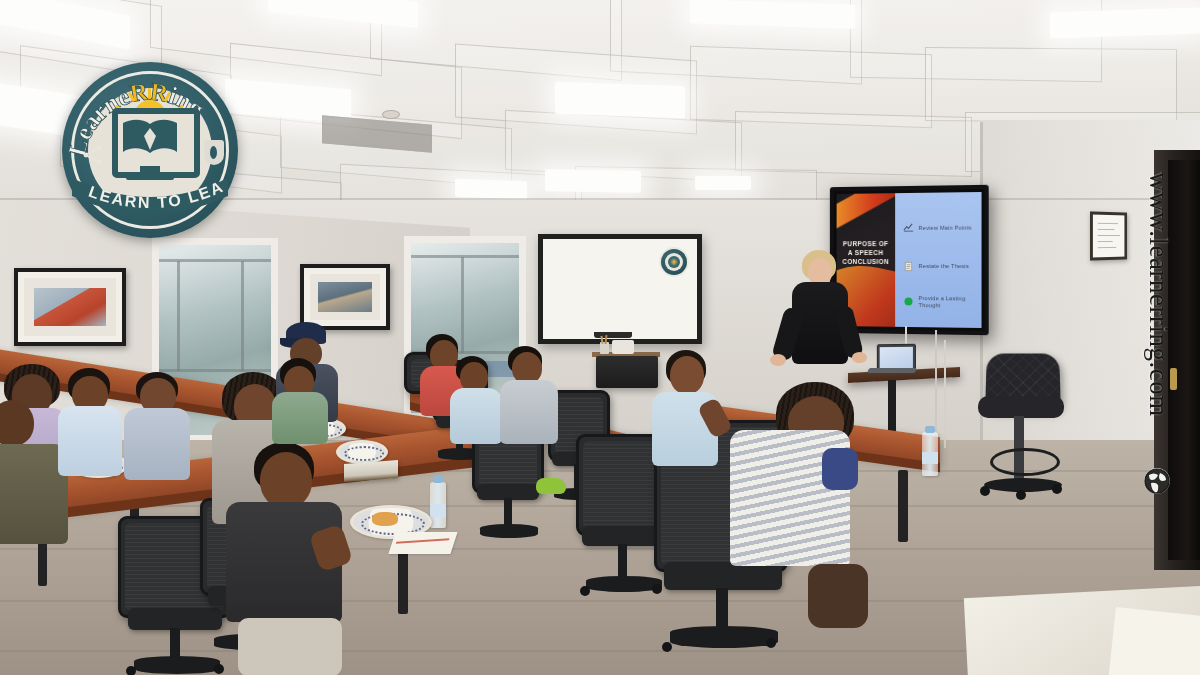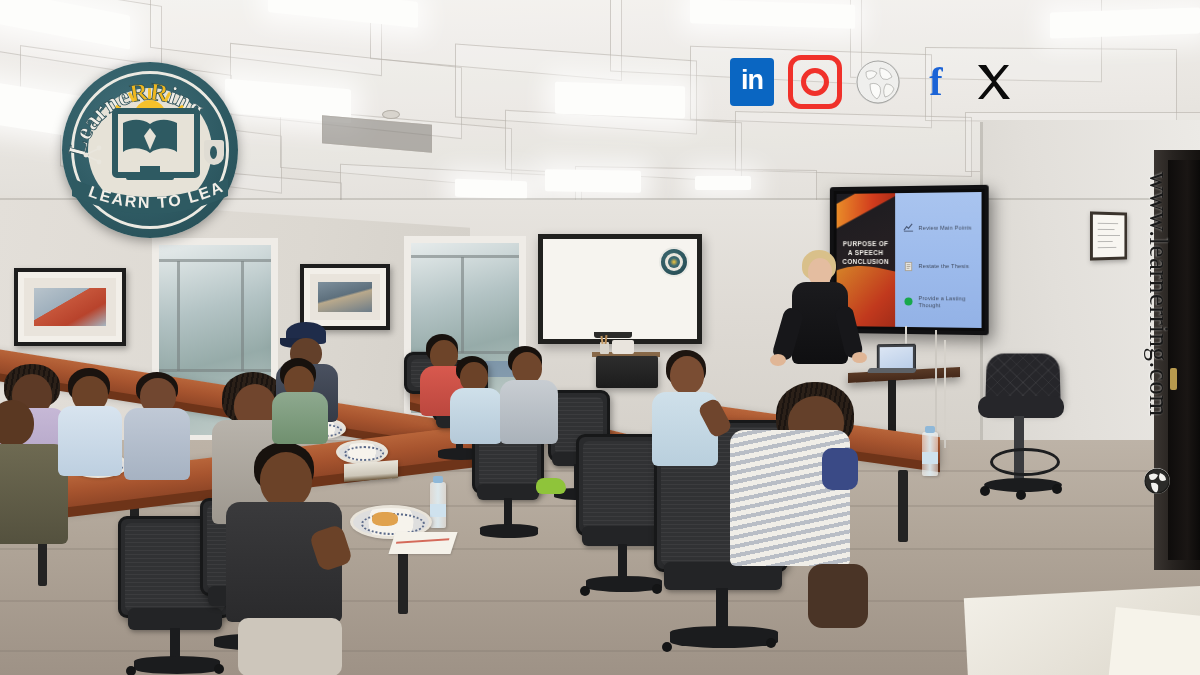--- a/index.html
+++ b/index.html
@@ -637,46 +637,20 @@
 
     <svg class="logo-banner" viewBox="0 0 160 54">
       <defs>
           <path id="bannerpath" d="M 8,20 Q 80,52 152,20"></path>
         </defs>
       <path d="M 2,6 Q 80,44 158,6 L 158,24 Q 80,60 2,24 Z" fill="#2e5a62"></path>
       <text fill="#f2efe8"><textPath href="#bannerpath" startOffset="7%">LEARN TO LEAD</textPath></text>
     </svg>
   </div>
 
-  <div class="social-bar">
-    <div class="soc soc-li">
-        <span>in</span>
-      </div>
-    <div class="soc soc-ig">
-        <div class="soc-ig-c"></div>
-      </div>
-    <div class="soc soc-globe">
-      <svg width="44" height="44" viewBox="0 0 44 44">
-        <circle cx="22" cy="22" r="21" fill="#efefed"></circle>
-        <path d="M10 12 q6 -3 11 1 q-2 5 -7 6 q-4 1 -4 -7z" fill="#f9f9f7" stroke="#9a9a97" stroke-width="0.6"></path>
-        <path d="M24 8 q9 1 12 9 q-5 4 -9 2 q-4 -3 -3 -11z" fill="#fbfbf9" stroke="#9a9a97" stroke-width="0.6"></path>
-        <path d="M14 24 q7 -2 10 3 q2 7 -3 12 q-7 -4 -7 -15z" fill="#fbfbf9" stroke="#9a9a97" stroke-width="0.6"></path>
-        <path d="M30 24 q6 0 8 5 q-3 7 -9 8 q-3 -7 1 -13z" fill="#f7f7f4" stroke="#9a9a97" stroke-width="0.6"></path>
-        <circle cx="22" cy="22" r="21" fill="none" stroke="#a3a3a0" stroke-width="1"></circle>
-      </svg>
-    </div>
-    <div class="soc soc-fb">
-        <span>f</span>
-      </div>
-    <div class="soc soc-x">
-      <svg width="40" height="40" viewBox="0 0 40 40">
-        <path d="M4 3 L18 20 L4 37 L9 37 L20 24 L29 37 L36 37 L22 19 L35 3 L30 3 L20 15 L12 3 Z" fill="#0b0b0b"></path>
-      </svg>
-    </div>
-  </div>
 
   <div class="vertical-url">www.learnerring.com</div>
   <div class="url-globe">
     <svg width="26" height="26" viewBox="0 0 26 26">
       <circle cx="13" cy="13" r="12" fill="#2b2b29"></circle>
       <path d="M5 7 q5 -3 9 0 q-2 5 -6 5 q-3 0 -3 -5z" fill="#f2f2ef"></path>
       <path d="M16 5 q6 2 6 7 q-4 2 -6 0 q-2 -3 0 -7z" fill="#f2f2ef"></path>
       <path d="M7 15 q5 -1 7 2 q1 5 -2 8 q-5 -3 -5 -10z" fill="#f2f2ef"></path>
       <circle cx="13" cy="13" r="12" fill="none" stroke="#1a1a18" stroke-width="1.2"></circle>
     </svg>

